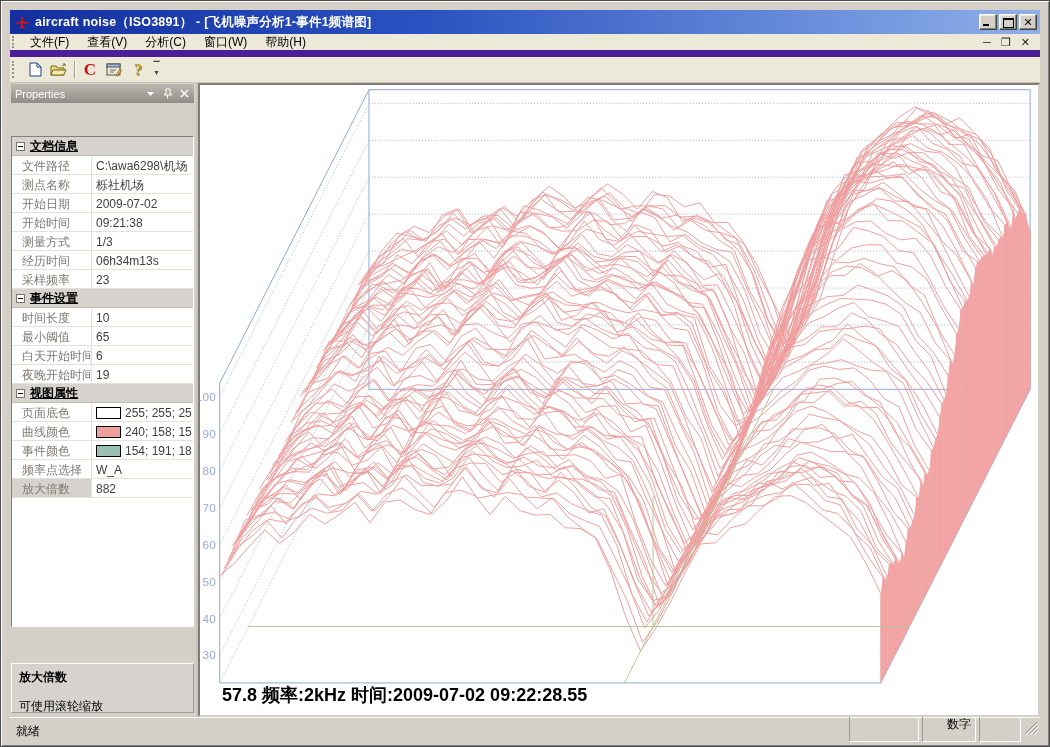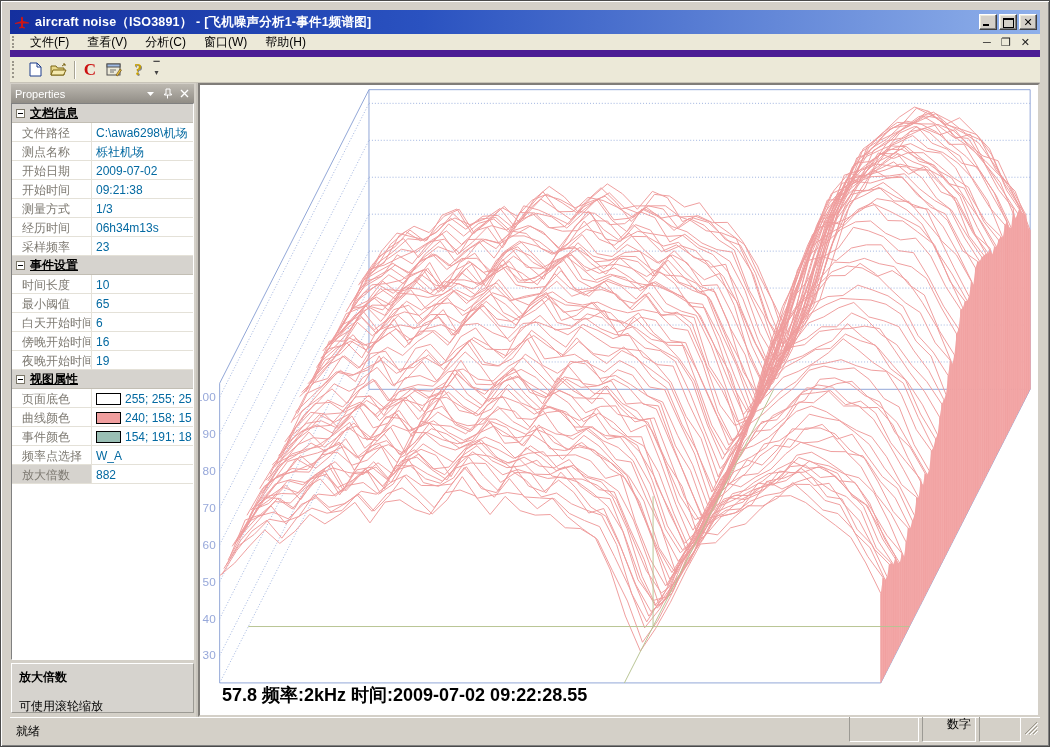--- a/index.html
+++ b/index.html
@@ -28,34 +28,34 @@
   .toolbar{height:26px;background:#ece9d8;display:flex;align-items:center;border-bottom:1px solid #c8c4b8;flex:0 0 auto;}
   .tb-band{display:flex;align-items:center;height:24px;padding:0 2px;}
   .tb-btn{width:24px;height:22px;display:flex;align-items:center;justify-content:center;border:1px solid transparent;cursor:default;}
   .tb-sep{width:1px;height:18px;background:#a8a494;box-shadow:1px 0 0 #fff;margin:0 3px;}
   .tb-c{color:#cc1111;font-family:"Liberation Serif",serif;font-weight:bold;font-size:17px;line-height:1;}
   .tb-help{color:#c8a000;font-family:"Liberation Serif",serif;font-weight:bold;font-size:16px;line-height:1;text-shadow:1px 1px 0 #888;}
   .tb-more{width:13px;height:22px;display:flex;flex-direction:column;align-items:center;justify-content:center;color:#444;font-size:8px;line-height:.8;cursor:default;}
   
   .main{flex:1 1 auto;display:flex;min-height:0;background:#c8c4bc;}
   
-  .left-panel{width:186px;flex:0 0 auto;display:flex;flex-direction:column;background:#d4d0c8;padding:1px 2px 4px 1px;}
+  .left-panel{width:186px;flex:0 0 auto;display:flex;flex-direction:column;background:#d4d0c8;padding:1px 2px 4px 1px;gap:33px;}
   .panel-header{height:19px;background:linear-gradient(#bdb9b1,#918d86);display:flex;align-items:center;padding:0 4px;flex:0 0 auto;}
   .panel-title{color:#fff;font-size:11px;flex:1;}
   .panel-hicons{display:flex;align-items:center;gap:6px;}
   .panel-hicon{width:11px;height:11px;display:block;cursor:default;}
   .prop-grid{flex:1 1 auto;background:#fff;border:1px solid;border-color:#808080 #fff #fff #808080;overflow:hidden;font-size:12px;}
   .psection{height:19px;display:flex;align-items:center;background:#d6d3ce;border-bottom:1px solid #c2beb4;cursor:default;text-decoration:underline;}
   .collapse-box{width:9px;height:9px;border:1px solid #7a7668;background:#fff;margin:0 5px 0 4px;position:relative;flex:0 0 auto;}
   .collapse-box::after{content:"";position:absolute;left:1px;right:1px;top:3px;border-top:1px solid #000;}
   .psection-title{font-weight:bold;color:#000;}
   .prow{height:19px;display:flex;border-bottom:1px solid #e4e1d8;}
   .plabel{width:80px;flex:0 0 auto;padding:2px 2px 0 10px;color:#7e7a72;border-right:1px solid #e4e1d8;white-space:nowrap;overflow:hidden;}
   .plabel.sel{background:#d6d3ce;}
-  .pvalue{flex:1;padding:2px 1px 0 4px;color:#0369a1;white-space:nowrap;overflow:hidden;display:flex;align-items:center;gap:4px;}
+  .pvalue{flex:1;padding:2px 1px 0 4px;color:#404040;white-space:nowrap;overflow:hidden;display:flex;align-items:center;gap:4px;}
   .swatch{width:25px;height:12px;border:1px solid #000;flex:0 0 auto;display:inline-block;}
   .panel-info{height:50px;flex:0 0 auto;margin-top:3px;background:#d6d3ce;border:1px solid;border-color:#fff #9c9a94 #9c9a94 #fff;padding:5px 7px;}
   .panel-info .ititle{font-weight:bold;font-size:12px;color:#000;}
   .panel-info .idesc{font-size:12px;color:#000;margin-top:12px;}
   
   .chart-window{flex:1 1 auto;margin-left:2px;border:2px inset #d4d0c8;background:#fff;position:relative;min-width:0;}
   .chart-window svg{width:100%;height:100%;display:block;}
   .readout{position:absolute;left:22px;bottom:8px;font-size:18px;font-weight:bold;color:#000;white-space:nowrap;}
   
   .statusbar{height:20px;flex:0 0 auto;background:#d4d0c8;display:flex;align-items:center;padding:1px 2px 1px 6px;border-top:1px solid #fff;font-size:12px;}
@@ -196,24 +196,20 @@
           <div class="plabel">时间长度</div>
           <div class="pvalue">10</div>
         </div>
         <div class="prow">
           <div class="plabel">最小阈值</div>
           <div class="pvalue">65</div>
         </div>
         <div class="prow">
           <div class="plabel">白天开始时间</div>
           <div class="pvalue">6</div>
-        </div>
-        <div class="prow">
-          <div class="plabel">傍晚开始时间</div>
-          <div class="pvalue">16</div>
         </div>
         <div class="prow">
           <div class="plabel">夜晚开始时间</div>
           <div class="pvalue">19</div>
         </div>
 
         <div class="psection">
           <span class="collapse-box"></span>
           <span class="psection-title">视图属性</span>
         </div>

